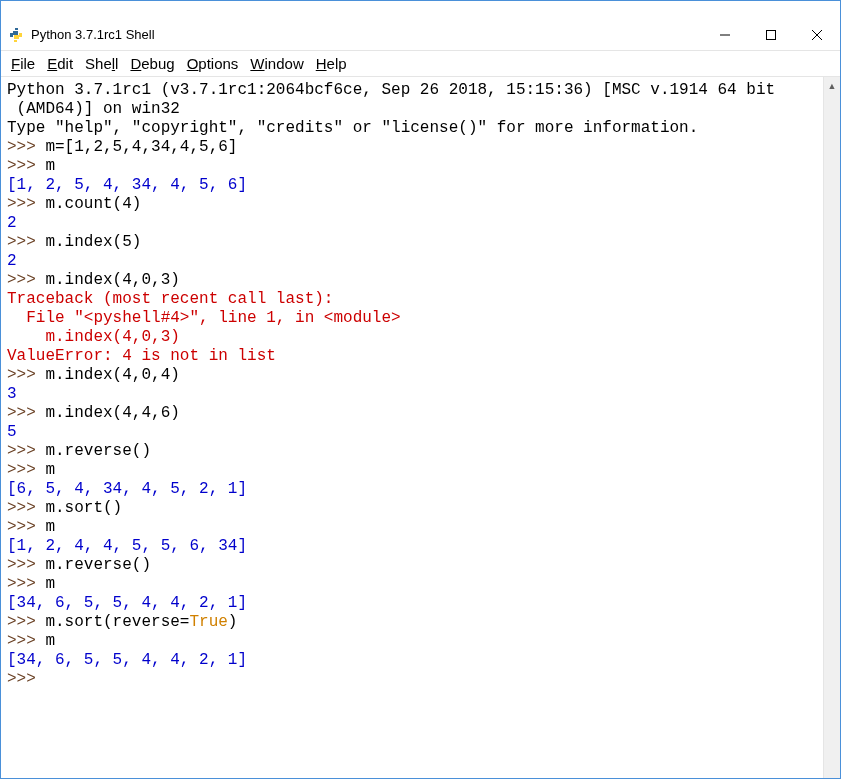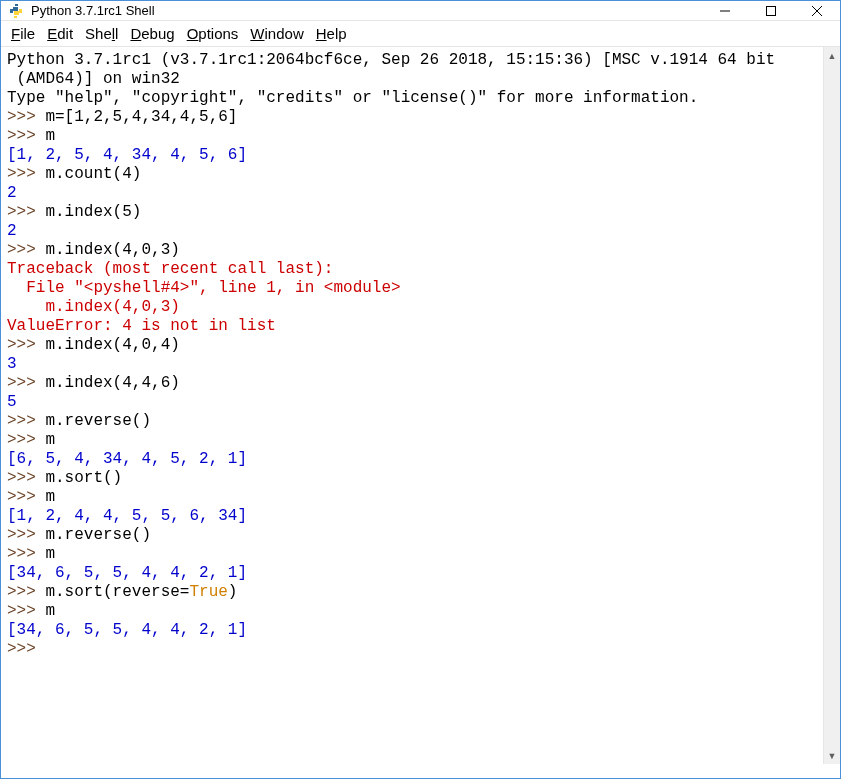--- a/index.html
+++ b/index.html
@@ -8,24 +8,25 @@
     font-family: "Segoe UI", Tahoma, sans-serif;
     background: #fff;
     width: 841px;
     height: 779px;
     overflow: hidden;
     border: 1px solid #4a90d9;
   }
   .titlebar {
     display: flex;
     align-items: center;
-    height: 20px;
+    height: 32px;
     background: #fff;
     border-bottom: 1px solid #e5e5e5;
     padding-left: 6px;
+    margin-top: 18px;
   }
   .app-icon {
     width: 18px;
     height: 18px;
     margin-right: 6px;
     position: relative;
   }
   .title {
     flex: 1;
     font-size: 13px;

